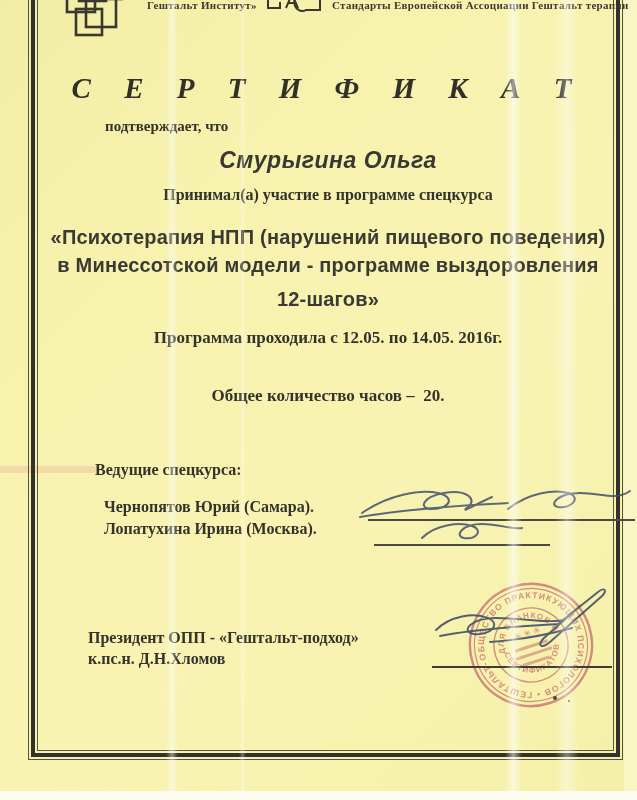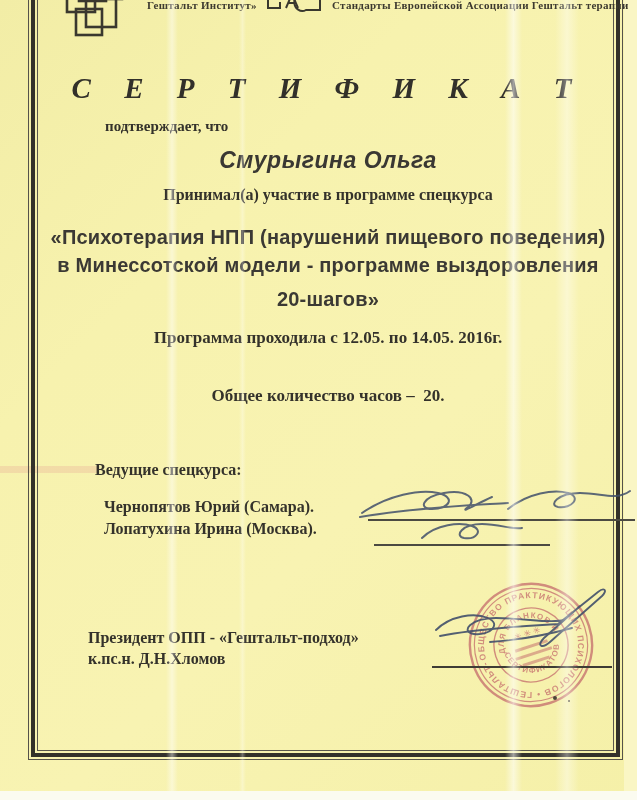--- a/index.html
+++ b/index.html
@@ -90,21 +90,21 @@
 <div class="abs centered title" style="top:72px;">С Е Р Т И Ф И К А Т</div>
 
 <div class="abs serif-b" style="left:105px;top:118px;font-size:15px;">подтверждает, что</div>
 
 <div class="abs centered name" style="top:147px;">Смурыгина Ольга</div>
 
 <div class="abs centered serif-b" style="top:186px;font-size:16px;">Принимал(а) участие в программе спецкурса</div>
 
 <div class="abs centered program" style="top:223px;">«Психотерапия НПП (нарушений пищевого поведения)</div>
 <div class="abs centered program" style="top:251px;">в Минессотской модели - программе выздоровления</div>
-<div class="abs centered program" style="top:285px;">20-шагов»</div>
+<div class="abs centered program" style="top:285px;">12-шагов»</div>
 
 <div class="abs centered serif-b" style="top:328px;font-size:17px;">Программа проходила с 12.05. по 14.05. 2016г.</div>
 
 <div class="abs centered serif-b pre" style="top:386px;font-size:17px;">Общее количество часов –  20.</div>
 
 <div class="abs serif-b" style="left:95px;top:461px;font-size:16px;">Ведущие спецкурса:</div>
 <div class="abs serif-b" style="left:104px;top:498px;font-size:16px;">Чернопятов Юрий (Самара).</div>
 <div class="abs serif-b" style="left:104px;top:520px;font-size:16px;">Лопатухина Ирина (Москва).</div>
 
 <div class="rule" style="left:368px;top:519px;width:267px;"></div>

